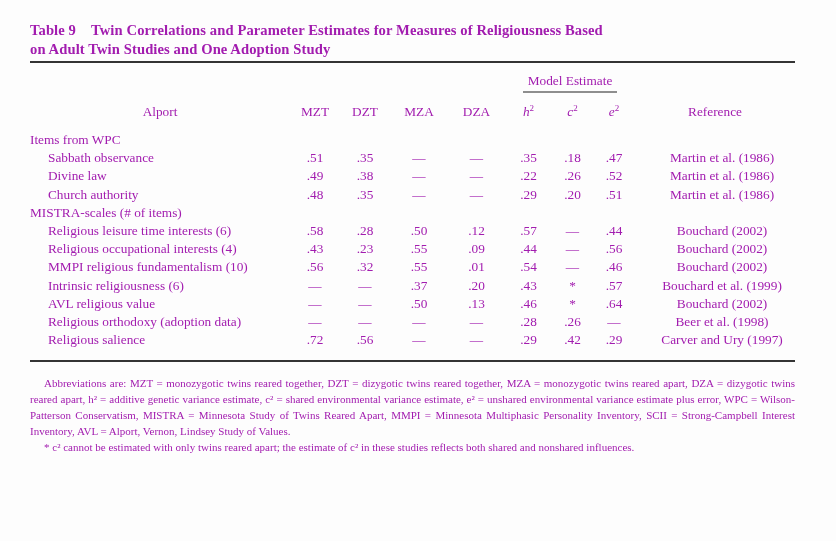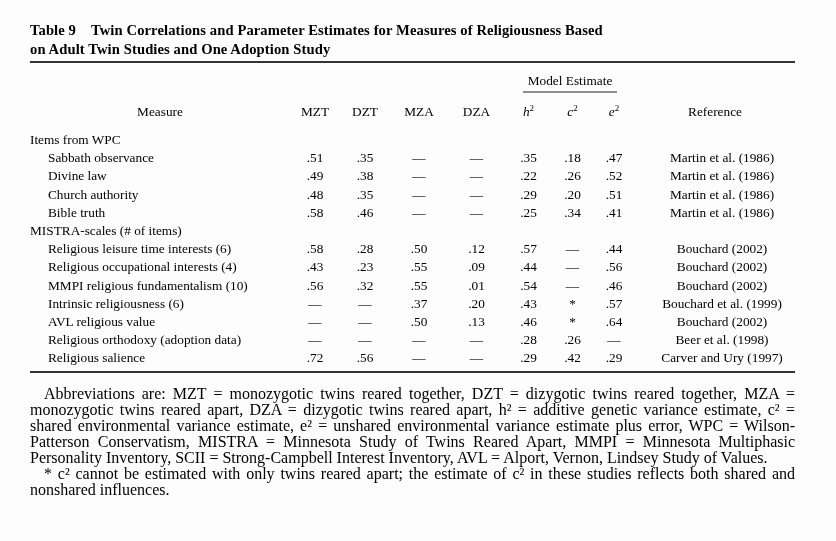--- a/index.html
+++ b/index.html
@@ -6,21 +6,21 @@
     margin: 0;
     padding: 0;
     background: #f4f4f4;
   }
   .page {
     position: relative;
     width: 836px;
     height: 541px;
     background: #fdfdfd;
     font-family: "Liberation Serif", "DejaVu Serif", serif;
-    color: #000000;
+    color: #a21caf;
     overflow: hidden;
     box-sizing: border-box;
   }
   .content {
     position: absolute;
     left: 30px;
     top: 0;
     width: 765px;
   }
   
@@ -71,30 +71,30 @@
   .var-sup { font-size: 9px; vertical-align: super; line-height: 0; }
 
   tbody td {
     padding: 0;
     height: 18.2px;
     line-height: 18.2px;
     white-space: nowrap;
     overflow: hidden;
   }
   tbody tr:first-child td { padding-top: 5px; margin-left: 36px; }
-  tbody tr:last-child td { padding-bottom: 3px; }
+  tbody tr:last-child td { padding-bottom: 11px; }
   td.measure { text-align: left; }
   td.measure.item { padding-left: 18px; }
   td.num { text-align: center; }
   td.ref { text-align: center; padding-left: 14px; }
 
   
   .footnotes {
     margin-top: 13px;
-    font-size: 16px;
+    font-size: 11px;
     line-height: 16px;
     text-align: justify;
   }
   .footnotes p {
     margin: 0;
     text-indent: 14px;
   }
 </style>
 </head>
 <body>
@@ -125,21 +125,21 @@
           <td></td>
           <td></td>
           <td></td>
           <td></td>
           <td colspan="3">
             <span class="model-span">Model Estimate</span>
           </td>
           <td></td>
         </tr>
         <tr class="colhead-row">
-          <td>Measure</td>
+          <td>Alport</td>
           <td>MZT</td>
           <td>DZT</td>
           <td>MZA</td>
           <td>DZA</td>
           <td><span class="var-letter">h</span><span class="var-sup">2</span></td>
           <td><span class="var-letter">c</span><span class="var-sup">2</span></td>
           <td><span class="var-letter">e</span><span class="var-sup">2</span></td>
           <td>Reference</td>
         </tr>
       </thead>
@@ -182,31 +182,20 @@
             <td class="num">.48</td>
             <td class="num">.35</td>
             <td class="num">—</td>
             <td class="num">—</td>
             <td class="num">.29</td>
             <td class="num">.20</td>
             <td class="num">.51</td>
             <td class="ref">Martin et al. (1986)</td>
           </tr>
           <tr>
-            <td class="measure item">Bible truth</td>
-            <td class="num">.58</td>
-            <td class="num">.46</td>
-            <td class="num">—</td>
-            <td class="num">—</td>
-            <td class="num">.25</td>
-            <td class="num">.34</td>
-            <td class="num">.41</td>
-            <td class="ref">Martin et al. (1986)</td>
-          </tr>
-          <tr>
             <td class="measure group">MISTRA-scales (# of items)</td>
             <td class="num"></td>
             <td class="num"></td>
             <td class="num"></td>
             <td class="num"></td>
             <td class="num"></td>
             <td class="num"></td>
             <td class="num"></td>
             <td class="ref"></td>
           </tr>

